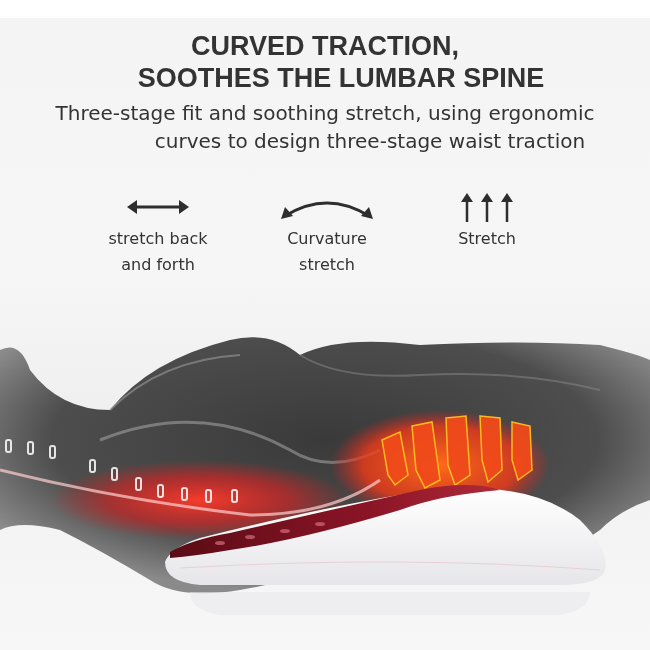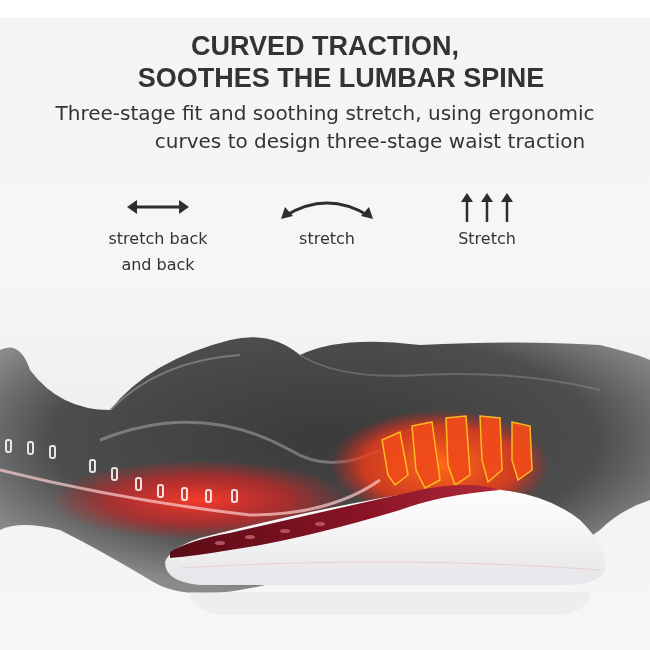--- a/index.html
+++ b/index.html
@@ -48,29 +48,30 @@
 <div class="sub s1">Three-stage fit and soothing stretch, using ergonomic</div>
 <div class="sub s2">curves to design three-stage waist traction</div>
 
 <div class="feature f1">
   <svg class="icon" width="70" height="30" viewBox="0 0 70 30">
     <line x1="10" y1="15" x2="60" y2="15" stroke="#2e2e2e" stroke-width="3"></line>
     <polygon points="4,15 14,8 14,22" fill="#2e2e2e"></polygon>
     <polygon points="66,15 56,8 56,22" fill="#2e2e2e"></polygon>
   </svg>
   <div>stretch back</div>
-  <div>and back</div>
+  <div>and forth</div>
 </div>
 
 <div class="feature f2">
   <svg class="icon" width="100" height="30" viewBox="0 0 100 30">
     <path d="M8 24 Q50 -2 92 24" fill="none" stroke="#2e2e2e" stroke-width="3"></path>
     <polygon points="4,27 8,15 16,24" fill="#2e2e2e"></polygon>
     <polygon points="96,27 92,15 84,24" fill="#2e2e2e"></polygon>
   </svg>
+  <div>Curvature</div>
   <div>stretch</div>
 </div>
 
 <div class="feature f3">
   <svg class="icon" width="60" height="30" viewBox="0 0 60 30">
     <g fill="#2e2e2e" stroke="#2e2e2e">
       <line x1="10" y1="8" x2="10" y2="30" stroke-width="2.5"></line>
       <polygon points="10,1 4,10 16,10" stroke="none"></polygon>
       <line x1="30" y1="8" x2="30" y2="30" stroke-width="2.5"></line>
       <polygon points="30,1 24,10 36,10" stroke="none"></polygon>

